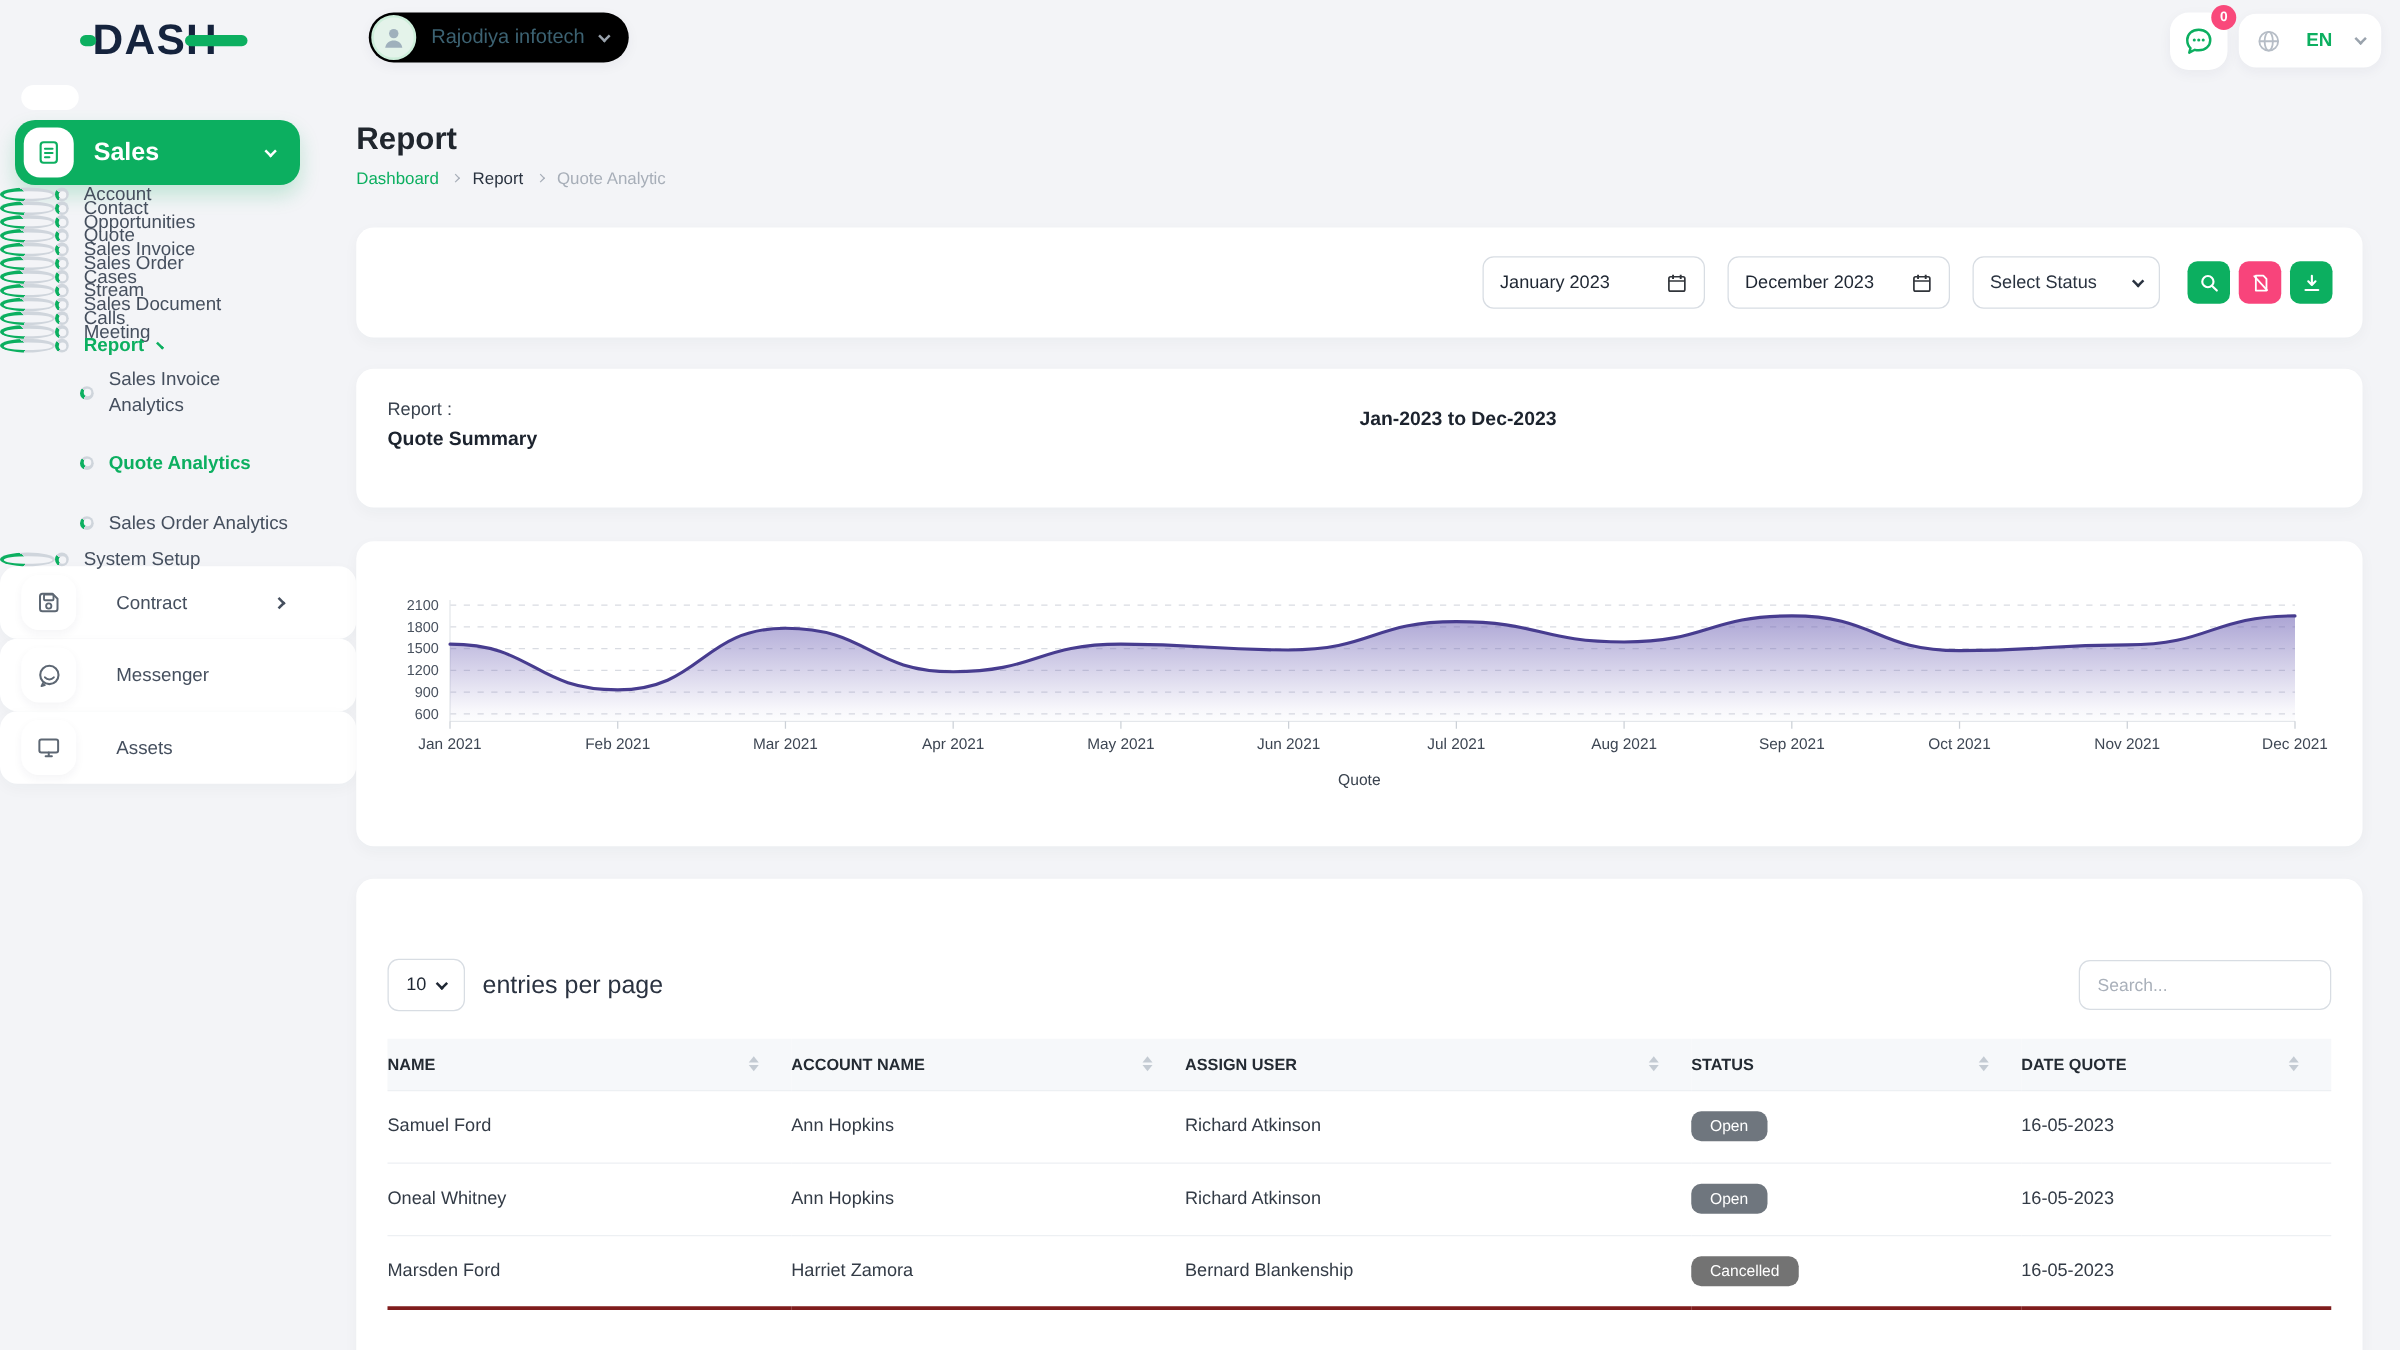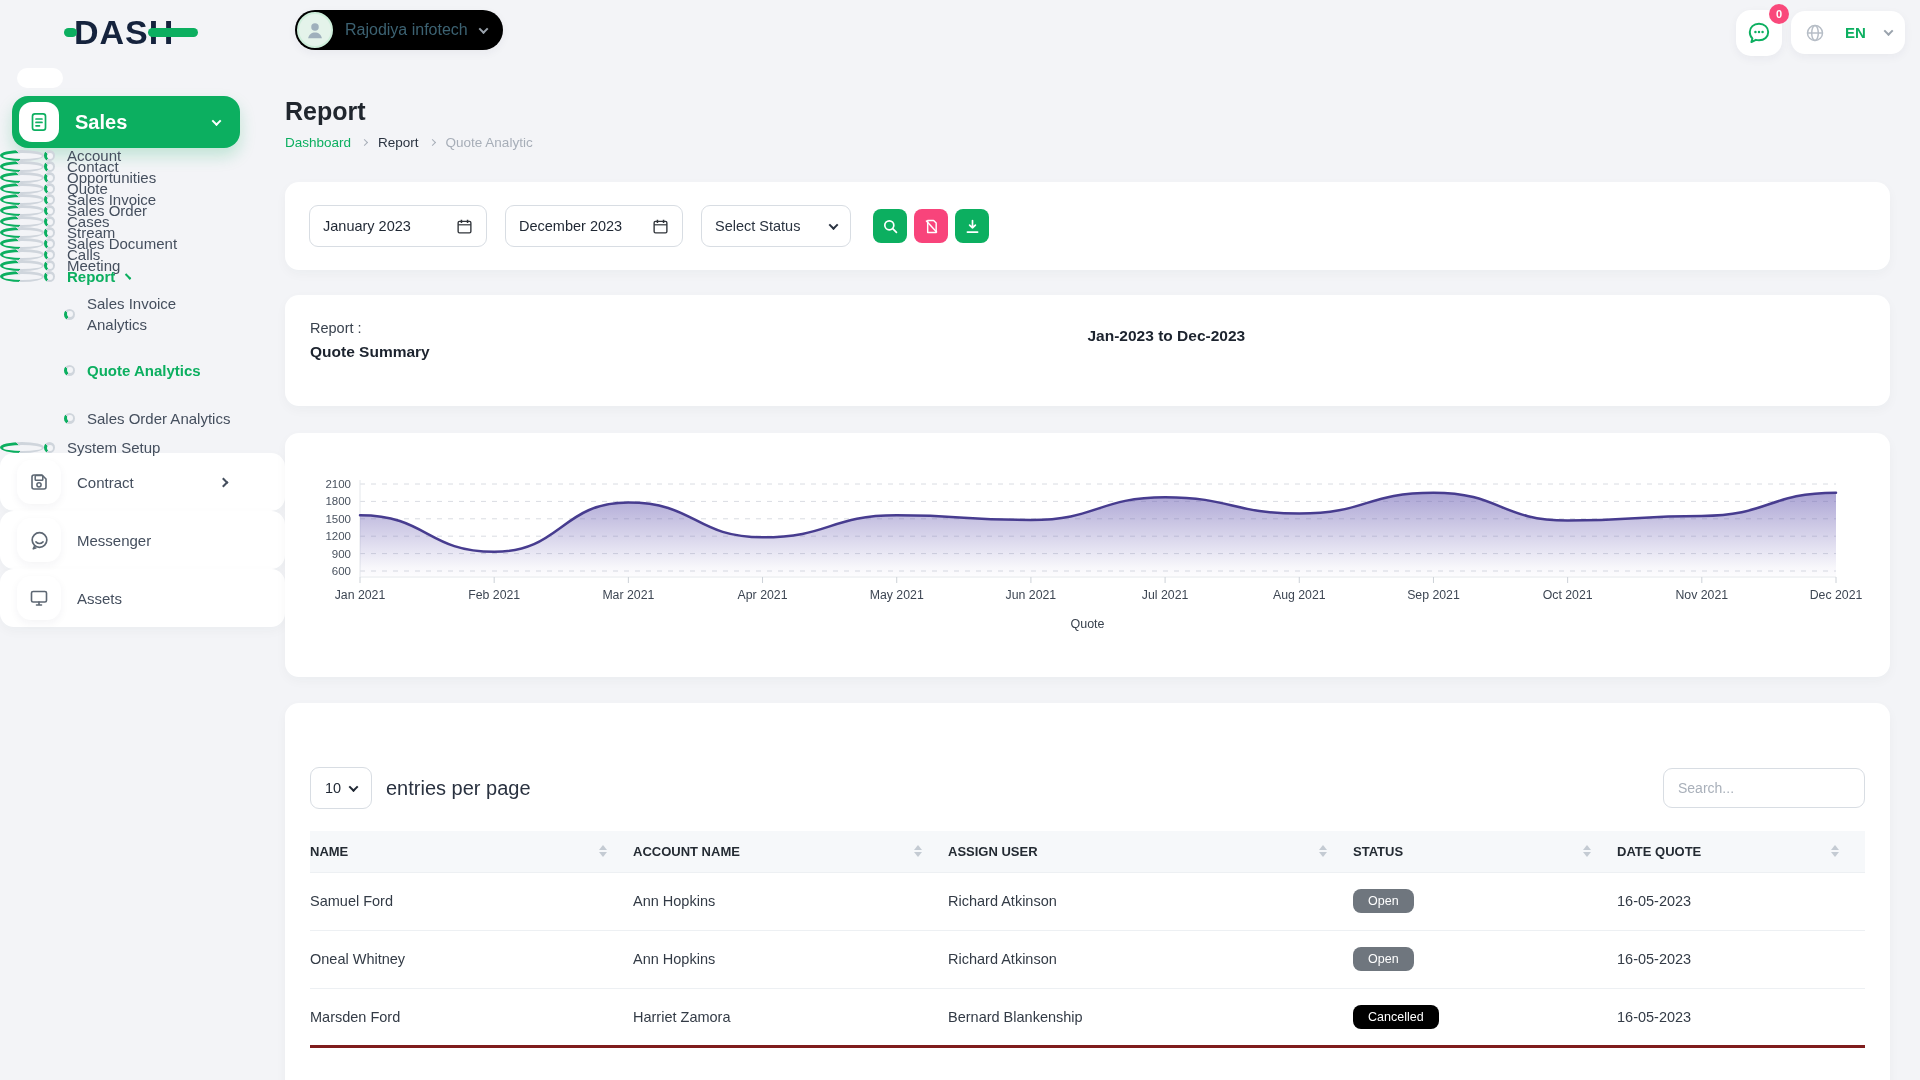--- a/index.html
+++ b/index.html
@@ -32,21 +32,21 @@
   .sidebar{position:absolute;left:0;top:64px;width:285px;height:1016px;overflow:hidden}
   .remnant{position:absolute;left:17px;top:4px;width:46px;height:20px;background:#fff;border-radius:12px}
   .group-btn{position:absolute;left:12px;top:32px;width:228px;height:52px;background:#0CAF60;border-radius:16px;
     display:flex;align-items:center;gap:16px;padding:0 16px 0 7px;box-shadow:0 8px 16px rgba(12,175,96,.22);cursor:pointer}
   .group-icon{width:40px;height:40px;background:#fff;border-radius:13px;display:grid;place-items:center}
   .group-label{color:#fff;font-weight:700;font-size:20px;flex:1}
   .group-btn .chev{color:#fff;margin-right:4px}
   .menu{position:absolute;left:0;top:86px;width:285px;list-style:none}
   .menu-item{display:flex;align-items:center;height:48px;padding-left:44px;gap:12px;font-size:15px;color:#454f5e;cursor:pointer}
   .menu-item.sub{padding-left:64px}
-  .menu-item.card{height:58px;padding-left:17px;gap:16px}
+  .menu-item.card{height:58px;padding-left:17px;gap:32px}
   .menu-item.wrap{height:64px}
   .mi-label{white-space:nowrap}
   .wrap .mi-label{white-space:normal;width:120px;line-height:1.4}
   .menu-item.active{color:#0CAF60}
   .active .mi-label{font-weight:700}
   .bullet{flex:none;width:11px;height:11px;border-radius:50%;position:relative;
     background:conic-gradient(from 210deg,#0CAF60 0 100deg,#cfd5dc 100deg 360deg)}
   .bullet::after{content:"";position:absolute;inset:2.5px;border-radius:50%;background:#f3f4f7}
   .card-icon{flex:none;width:44px;height:44px;background:#fff;border-radius:14px;display:grid;place-items:center;
     box-shadow:0 3px 8px rgba(30,45,70,.05);color:#5d6773}
@@ -56,21 +56,21 @@
   .content{position:absolute;left:285px;top:64px;width:1605px;height:1016px}
   .page-title{margin-top:33px;font-size:25px;font-weight:700;color:#20262e}
   .breadcrumb{margin-top:9px;display:flex;align-items:center;gap:11px;font-size:13.5px}
   .bc-link{color:#0CAF60;cursor:pointer}
   .bc-mid{color:#2a3340;cursor:pointer}
   .bc-cur{color:#a7aeb8}
   .bc-sep{width:5px;height:5px;border-right:1.7px solid #a7aeb8;border-bottom:1.7px solid #a7aeb8;transform:rotate(-45deg)}
   .card{background:#fff;border-radius:14px;box-shadow:0 4px 12px rgba(30,45,70,.035)}
 
   
-  .filter-card{margin-top:32px;height:88px;display:flex;align-items:center;justify-content:flex-start;gap:18px;padding:0 24px}
+  .filter-card{margin-top:32px;height:88px;display:flex;align-items:center;justify-content:flex-end;gap:18px;padding:0 24px}
   .input-pill{height:42px;border:1px solid #d8dde3;border-radius:9px;background:#fff;display:flex;align-items:center;
     justify-content:space-between;padding:0 13px;font-size:14.5px;color:#1f2733;cursor:pointer}
   .date-input{width:178px}
   .status-select{width:150px;color:#2a3340}
   .input-pill .chev{color:#2a3340}
   .btn-row{display:flex;gap:7px;margin-left:4px}
   .icon-btn{width:34px;height:34px;border-radius:8px;border:none;display:grid;place-items:center;cursor:pointer}
   .btn-green{background:#0CAF60}
   .btn-pink{background:#F8447B}
 
@@ -457,20 +457,20 @@
               <td>Oneal Whitney</td>
               <td>Ann Hopkins</td>
               <td>Richard Atkinson</td>
               <td><span class="badge" style="background: rgb(111, 118, 126);">Open</span></td>
               <td>16-05-2023</td>
             </tr>
             <tr>
               <td>Marsden Ford</td>
               <td>Harriet Zamora</td>
               <td>Bernard Blankenship</td>
-              <td><span class="badge" style="background: #000000;">Cancelled</span></td>
+              <td><span class="badge" style="background: #737373;">Cancelled</span></td>
               <td>16-05-2023</td>
             </tr>
           </tbody>
       </table>
     </section>
   </main>
 </div>
 
 </body></html>

